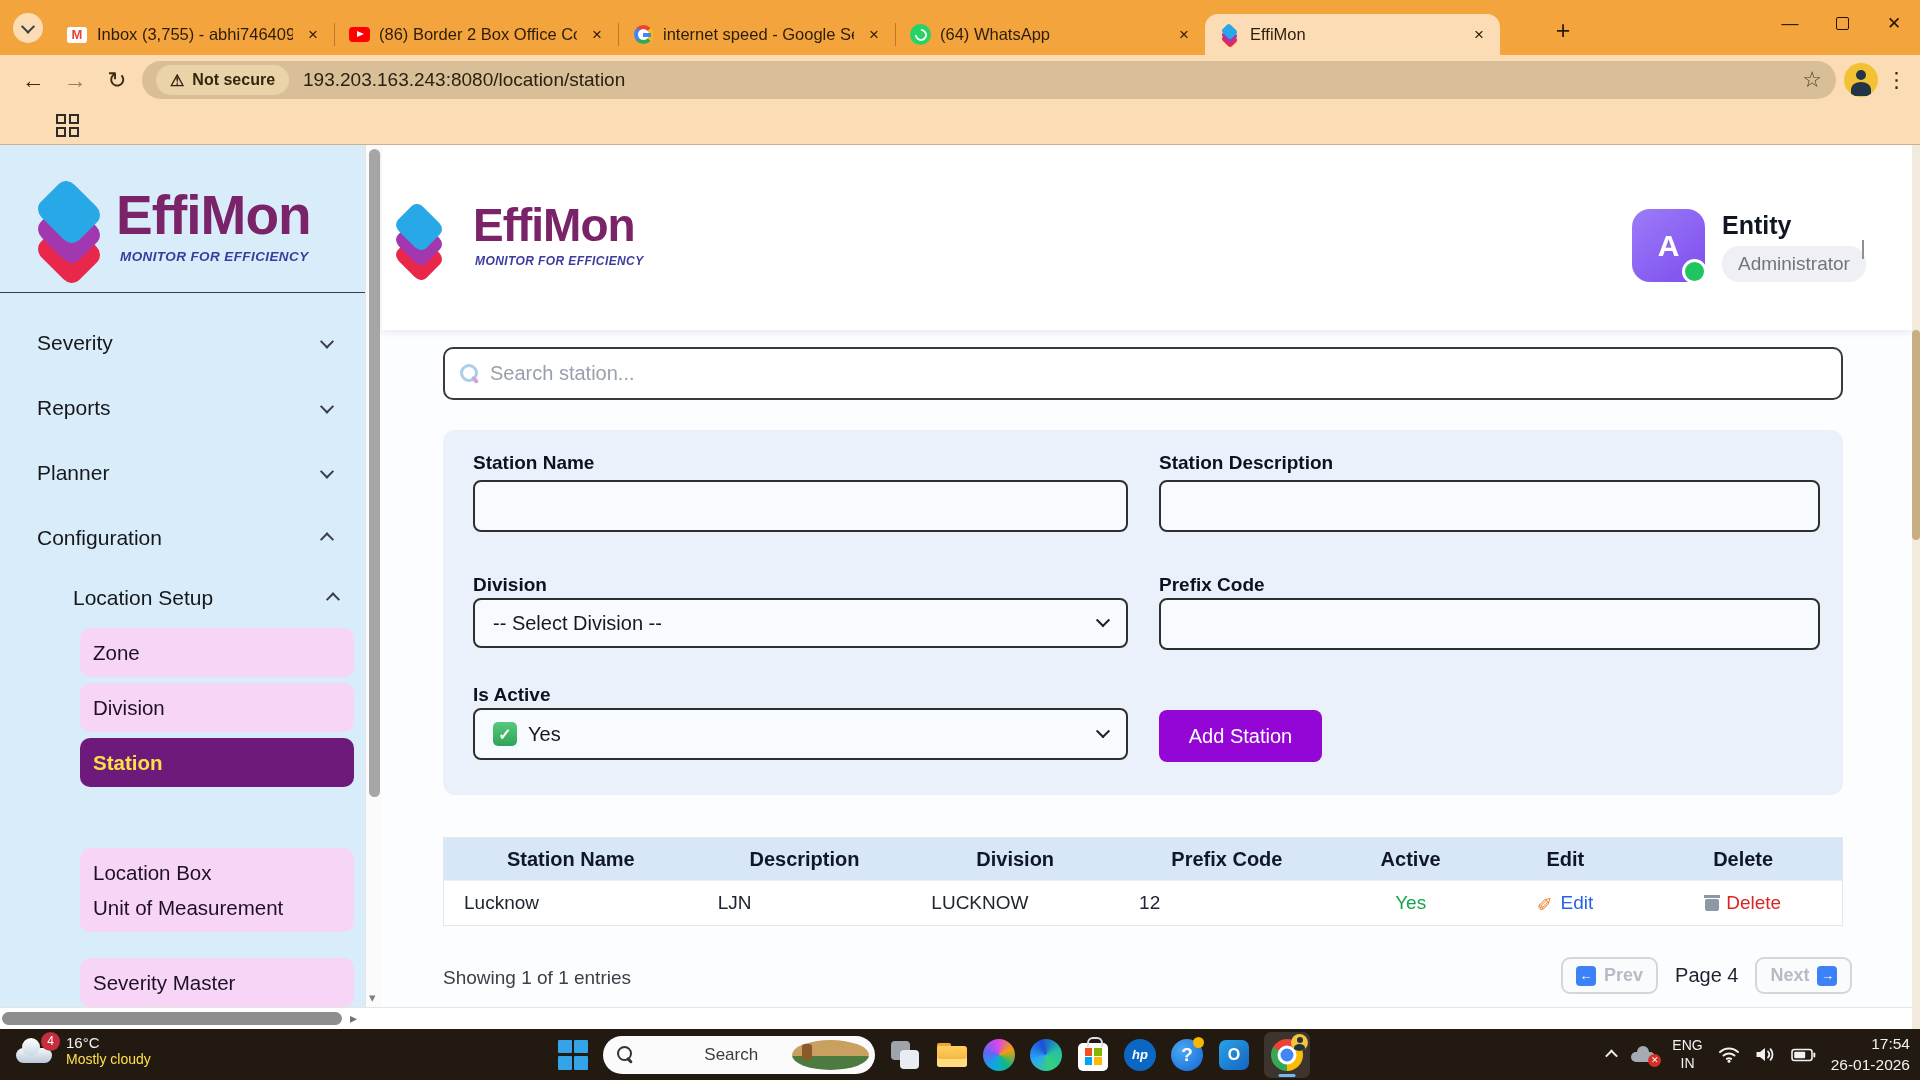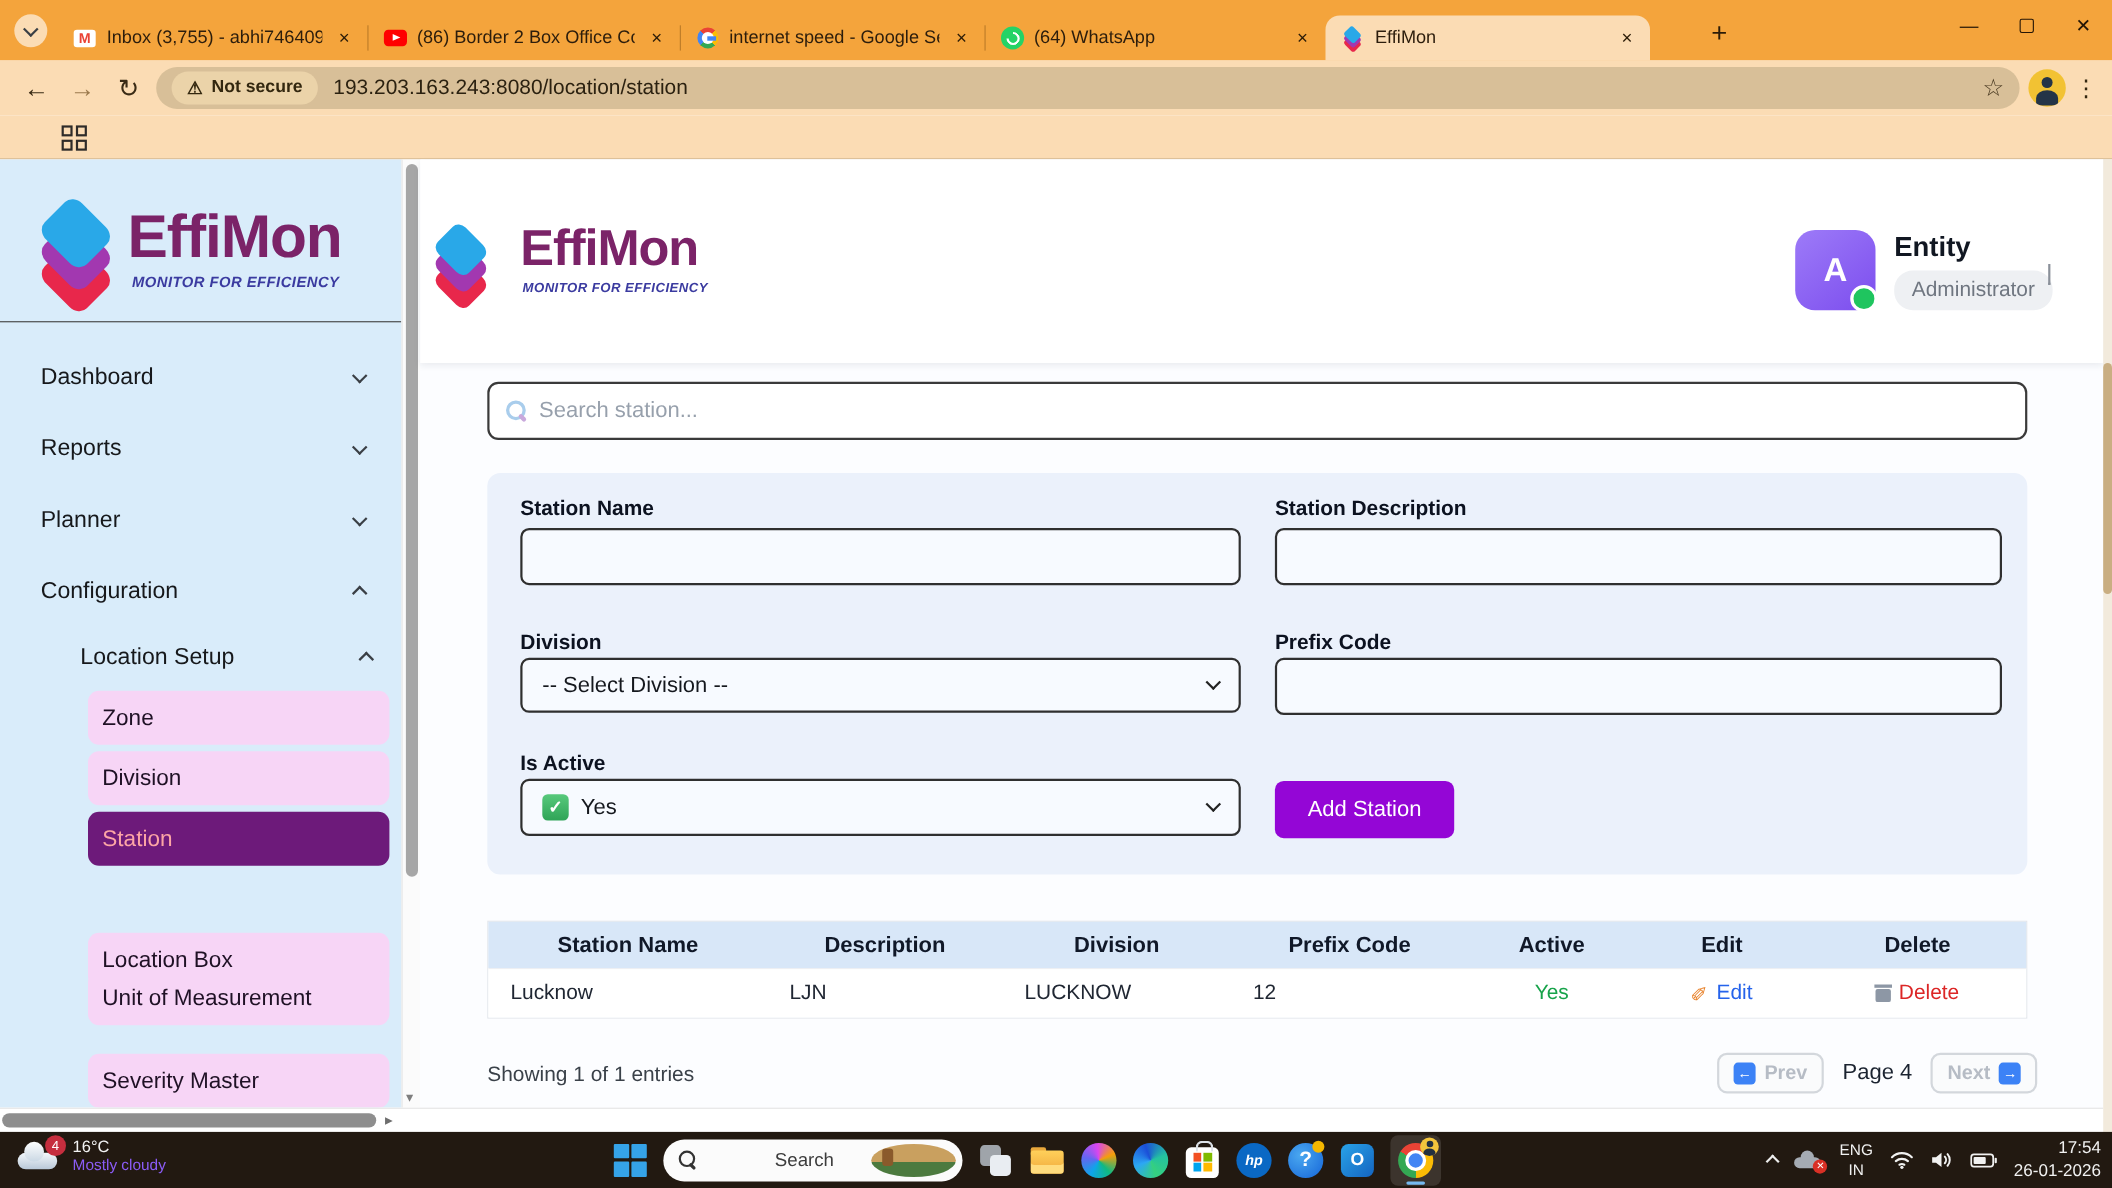--- a/index.html
+++ b/index.html
@@ -70,21 +70,21 @@
 .stack.big i:nth-child(1){ top:0; } .stack.big i:nth-child(2){ top:20px; } .stack.big i:nth-child(3){ top:40px; }
 .sb-wordmark { position:absolute; left:116px; top:38px; font-size:55px; font-weight:bold; color:#7B2368; letter-spacing:-1px; }
 .sb-tagline { position:absolute; left:120px; top:104px; font-size:13.5px; font-weight:bold; font-style:italic; color:#3B3BA0; letter-spacing:.4px; }
 .sb-divider { position:absolute; left:0; top:147px; width:100%; height:1px; background:#3F3F3F; }
 .nav-item { position:absolute; left:0; width:365px; height:40px; display:flex; align-items:center; padding-left:37px; font-size:21px; color:#16181B; }
 .nav-item .chev { position:absolute; left:322px; }
 .ni1{top:178px} .ni2{top:243px} .ni3{top:308px} .ni4{top:373px}
 .loc-setup { position:absolute; left:0; top:433px; width:365px; height:40px; display:flex; align-items:center; padding-left:73px; font-size:21px; color:#16181B; }
 .loc-setup .chev { position:absolute; left:328px; }
 .pill { position:absolute; left:80px; width:274px; height:49px; background:#F7D5F6; border-radius:10px; display:flex; align-items:center; padding-left:13px; font-size:20.5px; color:#1F1125; }
-.pill.selected { background:#6D1A7A; color:#fca5a5; }
+.pill.selected { background:#6D1A7A; color:#fde047;font-weight:bold; }
 .p1{top:483px} .p2{top:538px} .p3{top:593px} .p4{top:648px} .p5{top:703px} .p6{top:738px} .p7{top:813px}
 
 
 .sb-vscroll { position:absolute; left:365px; top:0; width:17px; height:862px; background:#FBFBFB; border-left:1px solid #E3E3E3; }
 .sb-thumb { position:absolute; left:3px; top:4px; width:11px; height:648px; background:#A6A6A6; border-radius:6px; }
 .sb-down { position:absolute; left:3px; bottom:2px; font-size:13px; color:#7E7E7E; }
 .page-hscroll { position:absolute; left:0; top:862px; width:1912px; height:22px; background:#fff; border-top:1px solid #E4E4E4; }
 .h-thumb { position:absolute; left:2px; top:4px; width:340px; height:13px; background:#8E8E8E; border-radius:7px; }
 .h-arrow { position:absolute; left:350px; top:2px; font-size:14px; color:#6E6E6E; }
 .page-vscroll { position:absolute; left:1912px; top:0; width:8px; height:884px; background:#F2EADC; }
@@ -143,21 +143,21 @@
 .pg-page { font-size:20px; color:#1B2330; }
 
 
 .taskbar { position:absolute; left:0; top:1029px; width:100%; height:51px; background:#221911; }
 .weather { position:absolute; left:14px; top:5px; display:flex; gap:10px; align-items:center; }
 .cloud { position:relative; width:42px; height:30px; }
 .cloud::before { content:""; position:absolute; left:2px; bottom:3px; width:36px; height:15px; border-radius:10px; background:linear-gradient(#F4F8FB,#B9C8D8); }
 .cloud::after { content:""; position:absolute; left:8px; top:2px; width:18px; height:18px; border-radius:50%; background:linear-gradient(#FDFEFE,#CBD8E4); }
 .wbadge { position:absolute; right:-4px; top:-4px; width:19px; height:19px; border-radius:50%; background:#C62E3E; color:#fff; font-size:12px; display:grid; place-items:center; z-index:2; }
 .wtext .t1 { font-size:15px; color:#F2F2F2; }
-.wtext .t2 { font-size:14px; color:#8b5cf6; }
+.wtext .t2 { font-size:14px; color:#fde047; }
 .tb-center { position:absolute; left:556px; top:0; height:51px; display:flex; align-items:center; gap:13px; }
 .startbtn { width:30px; height:30px; display:grid; grid-template-columns:1fr 1fr; gap:2.5px; }
 .startbtn span { background:#35A3E8; border-radius:1px; }
 .tb-search { width:272px; height:38px; background:#FBFBFB; border-radius:19px; display:flex; align-items:center; gap:10px; padding:0 6px 0 14px; }
 .mag2 { width:17px; height:17px; position:relative; flex:none; }
 .mag2::before { content:""; position:absolute; left:0; top:0; width:11px; height:11px; border:2.2px solid #333; border-radius:50%; }
 .mag2::after { content:""; position:absolute; left:11px; top:11px; width:2.5px; height:7px; background:#333; transform:rotate(-45deg); border-radius:2px; }
 .tb-search span { flex:1; font-size:17px; color:#3C3C3C; }
 .doodle { width:30px; height:30px; border-radius:50%; background:linear-gradient(#C9A05F 55%,#4C7A3F 55%); position:relative; overflow:hidden; flex:none; }
 .doodle::before { content:""; position:absolute; left:10px; top:4px; width:10px; height:16px; background:#8A5A2B; border-radius:3px; }
@@ -287,21 +287,21 @@
       <span class="stack big">
           <i></i>
           <i></i>
           <i></i>
         </span>
       <div class="sb-wordmark">EffiMon</div>
       <div class="sb-tagline">MONITOR FOR EFFICIENCY</div>
       <div class="sb-divider"></div>
 
       <div class="nav-item ni1">
-        <span>Dashboard</span>
+        <span>Severity</span>
         <span class="chev down"></span>
       </div>
       <div class="nav-item ni2">
         <span>Reports</span>
         <span class="chev down"></span>
       </div>
       <div class="nav-item ni3">
         <span>Planner</span>
         <span class="chev down"></span>
       </div>

